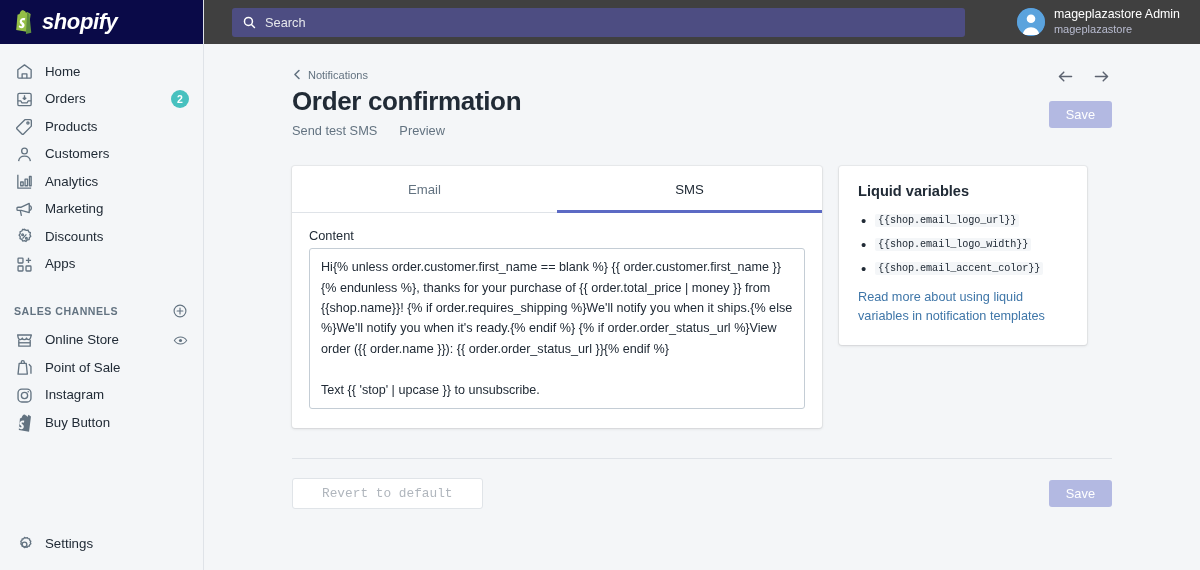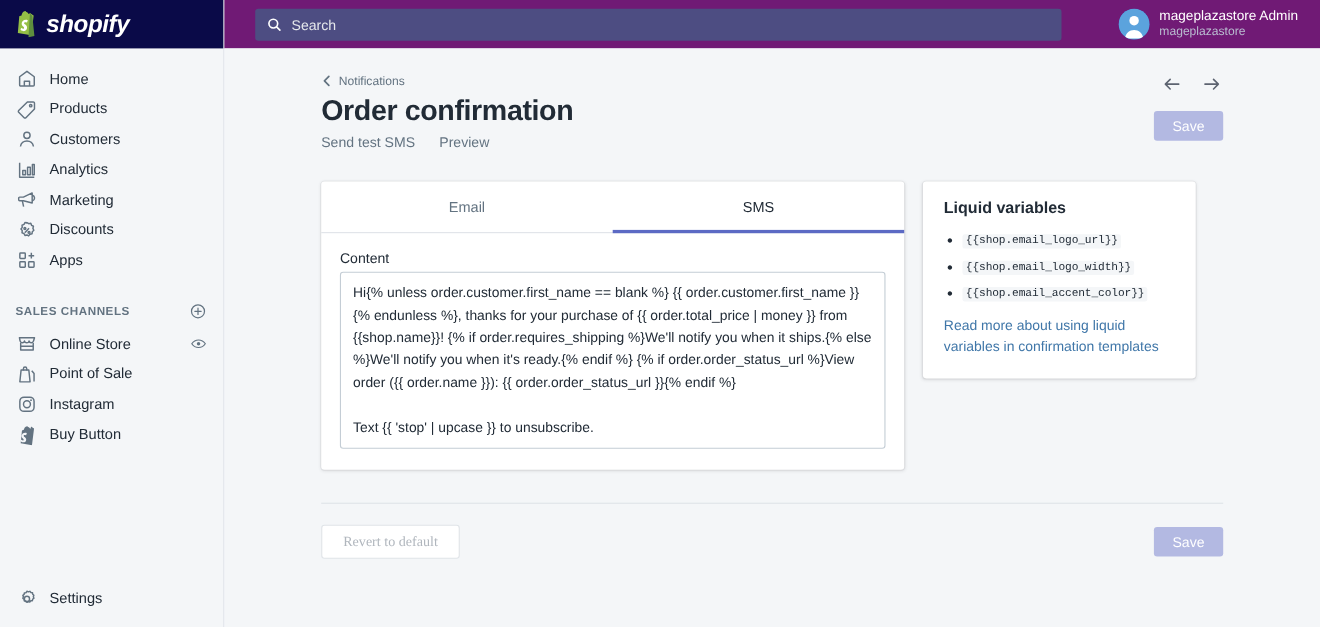--- a/index.html
+++ b/index.html
@@ -57,21 +57,21 @@
     font-size: 10.6px; font-weight: bold; letter-spacing: 0.5px;
     color: #637381; text-transform: uppercase;
   }
   .section-action { width: 18px; height: 18px; display:flex; align-items:center; justify-content:center; cursor:pointer; }
   .nav-trailing { width: 18px; height: 18px; display:flex; align-items:center; justify-content:center; }
   .nav-bottom { padding-bottom: 12px; }
 
   
   .topbar {
     position: absolute; left: 204px; top: 0; right: 0; height: 44px;
-    background: #701a75; display: flex; align-items: center;
+    background: #404040; display: flex; align-items: center;
   }
   .search-wrap {
     margin-left: 28px; width: 733px; height: 29px;
     background: #4d4d82; border-radius: 3px;
     display: flex; align-items: center; padding: 0 10px;
     cursor: text;
   }
   .search-ico { margin-right: 8px; display:flex; }
   .search-text { color: #e6e8ec; font-size: 12.8px; }
   .user {
@@ -162,22 +162,22 @@
     background: #f4f6f8; color: #212b36; padding: 1px 3px; border-radius: 2px;
     letter-spacing: -0.1px;
   }
   .side-link { font-size: 12.7px; color: #3f76a8; line-height: 1.5; cursor: pointer; display: block; }
 
   
   .footer-sep { border-top: 1px solid #dfe3e8; margin-top: 30px; }
   .footer { display: flex; align-items: center; justify-content: space-between; padding-top: 19px; }
   .btn-revert {
     background: #ffffff; color: #b0b6bd; border: 1px solid #e0e4e8;
-    border-radius: 3px; font-size: 12.8px; padding: 7px 19px;
-    font-family: Liberation Serif, serif; cursor: default;
+    border-radius: 3px; font-size: 12.8px; padding: 7px 29px;
+    font-family: Liberation Mono, monospace; cursor: default;
   }
 </style>
 </head>
 <body>
 
 <div class="app">
 
   <aside class="sidebar">
 
     <div class="brand">
@@ -196,20 +196,31 @@
       <div class="nav-item">
         <span class="ico">
           <svg width="19" height="19" viewBox="0 0 20 20" fill="none" stroke="#637381" stroke-width="1.4" stroke-linejoin="round">
             <path d="M3 8.2 10 3l7 5.2V16a1 1 0 0 1-1 1H4a1 1 0 0 1-1-1V8.2z"></path>
             <path d="M7.5 17v-4.5h5V17"></path>
           </svg>
         </span>
         <span class="nav-label">Home</span>
       </div>
 
+      <div class="nav-item">
+        <span class="ico">
+          <svg width="19" height="19" viewBox="0 0 20 20" fill="none" stroke="#637381" stroke-width="1.4" stroke-linejoin="round">
+            <rect x="3" y="3.5" width="14" height="13" rx="1.6"></rect>
+            <path d="M3 11.5h3.2l1 2h5.6l1-2H17"></path>
+            <path d="M10 5.6v4.2M8.2 8.1 10 9.9l1.8-1.8"></path>
+          </svg>
+        </span>
+        <span class="nav-label">Orders</span>
+        <span class="badge">2</span>
+      </div>
 
       <div class="nav-item">
         <span class="ico">
           <svg width="19" height="19" viewBox="0 0 20 20" fill="none" stroke="#637381" stroke-width="1.4" stroke-linejoin="round">
             <path d="M10.4 2.8H16a1.2 1.2 0 0 1 1.2 1.2v5.6L9 17.9a1.2 1.2 0 0 1-1.7 0L2.1 12.7a1.2 1.2 0 0 1 0-1.7l8.3-8.2z"></path>
             <circle cx="13.6" cy="6.4" r="1.15"></circle>
           </svg>
         </span>
         <span class="nav-label">Products</span>
       </div>
@@ -428,21 +439,21 @@
             <li>
               <code class="var-code">{{shop.email_logo_url}}</code>
             </li>
             <li>
               <code class="var-code">{{shop.email_logo_width}}</code>
             </li>
             <li>
               <code class="var-code">{{shop.email_accent_color}}</code>
             </li>
           </ul>
-          <a class="side-link">Read more about using liquid variables in confirmation templates</a>
+          <a class="side-link">Read more about using liquid variables in notification templates</a>
         </aside>
       </div>
 
       <div class="footer-sep"></div>
       <div class="footer">
         <button class="btn-revert">Revert to default</button>
         <button class="btn-save-primary">Save</button>
       </div>
 
     </div>

